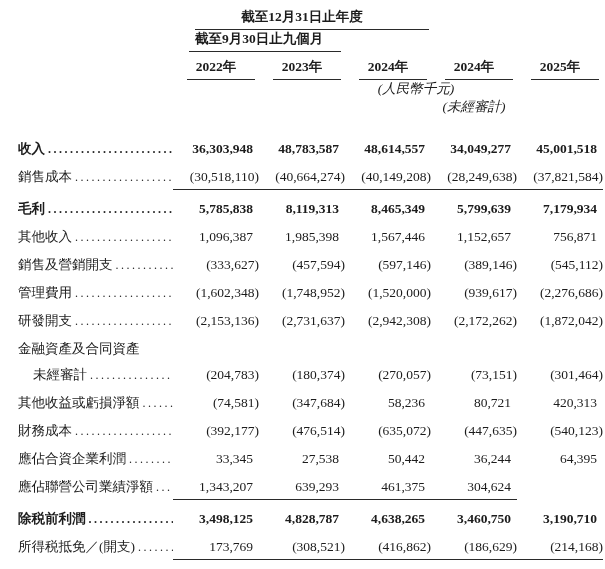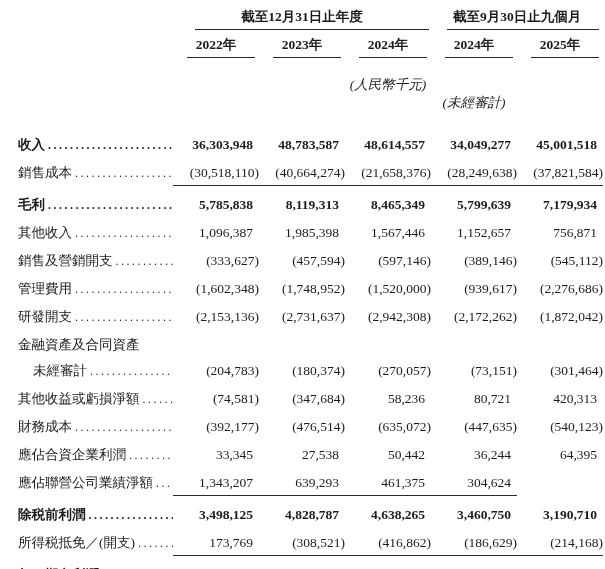--- a/index.html
+++ b/index.html
@@ -4,38 +4,38 @@
 <style>
   html,body{margin:0;padding:0;}
   body{
     width:605px;height:569px;background:#ffffff;overflow:hidden;
     font-family:"Liberation Serif","DejaVu Serif",serif;
     color:#1c1c1c;font-size:13.5px;
   }
   .sheet{padding:8px 0 0 18px;width:587px;}
 
   
-  .hgroups{display:flex;margin-left:155px;font-weight:bold;}
+  .hgroups{display:flex;margin-left:155px;font-weight:bold;flex-direction:column;}
   .hgroup{text-align:center;}
   .hgroup .t{white-space:nowrap;}
   .hgroup.g1{width:258px;}
   .hgroup.g2{width:172px;}
   .hgroup .rule{border-bottom:1.3px solid #2a2a2a;margin-top:3px;}
   .g1 .rule{margin-left:22px;margin-right:2px;}
   .g2 .rule{margin-left:16px;margin-right:4px;}
 
   .hyears{display:flex;margin-left:155px;margin-top:6px;font-weight:bold;}
   .ycell{width:86px;text-align:center;}
   .ycell .rule{border-bottom:1.3px solid #2a2a2a;margin:3px 4px 0 14px;}
 
   .hnote{display:flex;margin-left:155px;font-style:italic;}
   .hnote .skip2{width:172px;}
   .hnote .skip3{width:258px;}
   .hnote .ncell{width:86px;text-align:center;white-space:nowrap;}
-  .note-currency{margin-top:18px;}
+  .note-currency{margin-top:0;gap:28px;}
   .note-unaudited{margin-top:0;}
 
   
   .rows{margin-top:24px;}
   .row{display:flex;align-items:baseline;min-height:28px;}
   .lbl{width:155px;display:flex;align-items:baseline;overflow:hidden;white-space:nowrap;box-sizing:border-box;text-align:right;}
   .lbl.indent{padding-left:15px;}
   .leader{flex:1;min-width:0;overflow:hidden;white-space:nowrap;letter-spacing:2.5px;font-size:12px;color:#2a2a2a;margin-left:3px;}
   .num{width:86px;text-align:right;box-sizing:border-box;white-space:nowrap;}
   .num.pr{padding-right:6px;}
@@ -106,21 +106,21 @@
         <div class="num pr">34,049,277</div>
         <div class="num pr">45,001,518</div>
       </div>
       <div class="row u">
     <div class="lbl">
       <span class="txt">銷售成本</span>
       <span class="leader">......................................................................</span>
     </div>
   <div class="num">(30,518,110)</div>
         <div class="num">(40,664,274)</div>
-        <div class="num">(21,658,376)</div>
+        <div class="num">(40,149,208)</div>
         <div class="num">(28,249,638)</div>
         <div class="num">(37,821,584)</div>
       </div>
       <div class="row b">
     <div class="lbl">
       <span class="txt">毛利</span>
       <span class="leader">......................................................................</span>
     </div>
   <div class="num pr">5,785,838</div>
         <div class="num pr">8,119,313</div>

